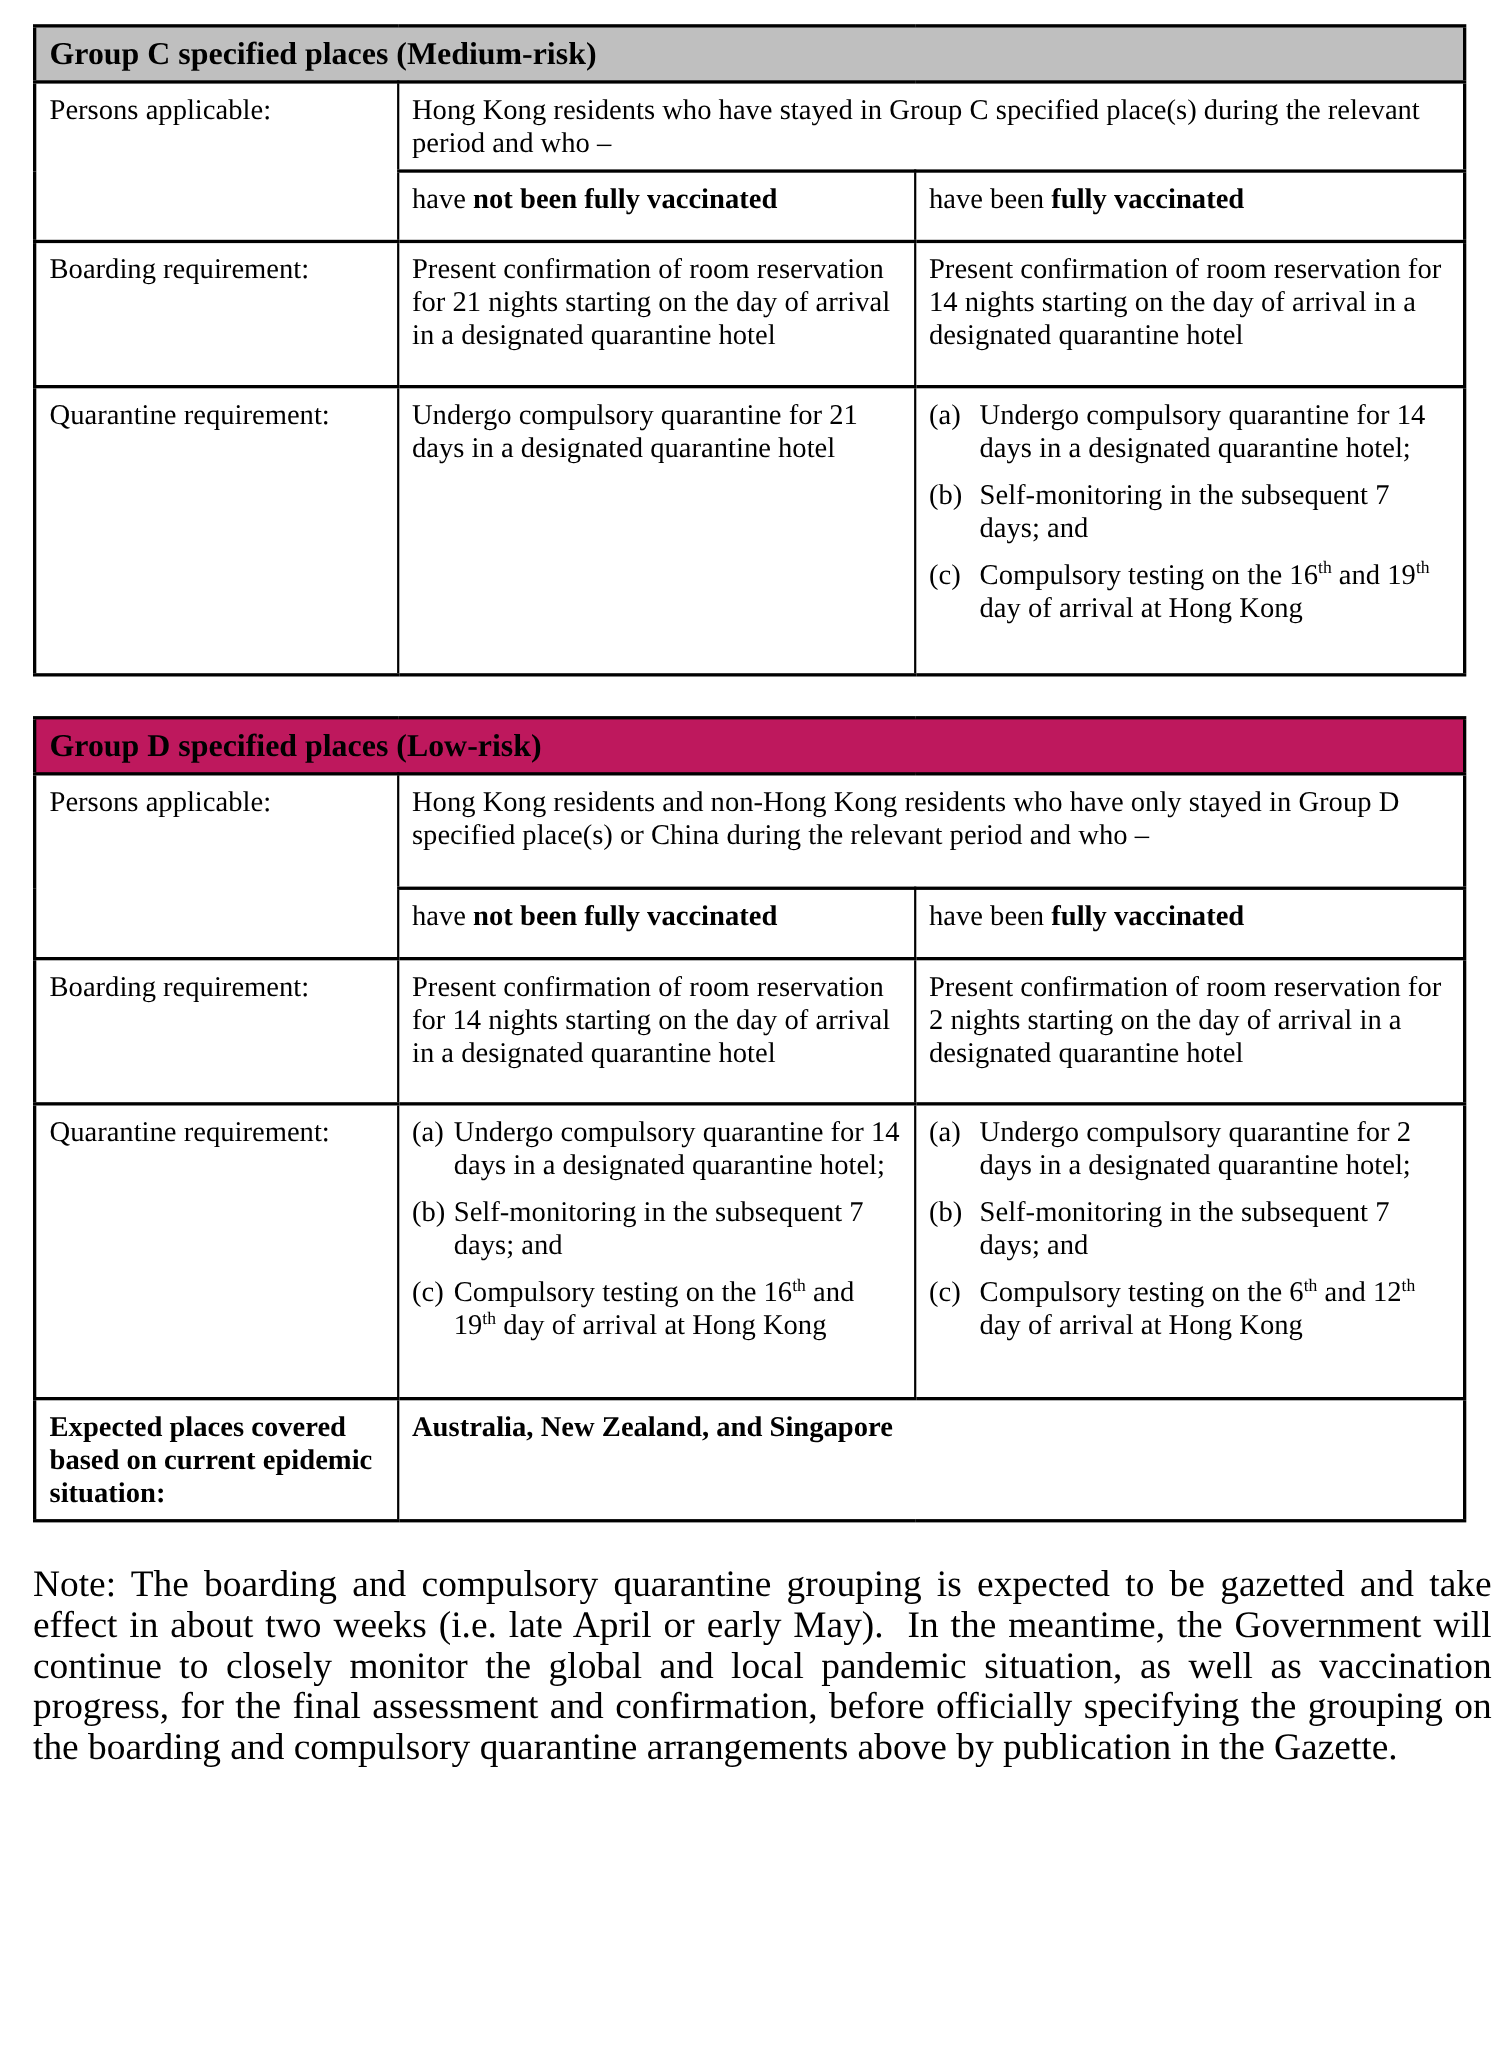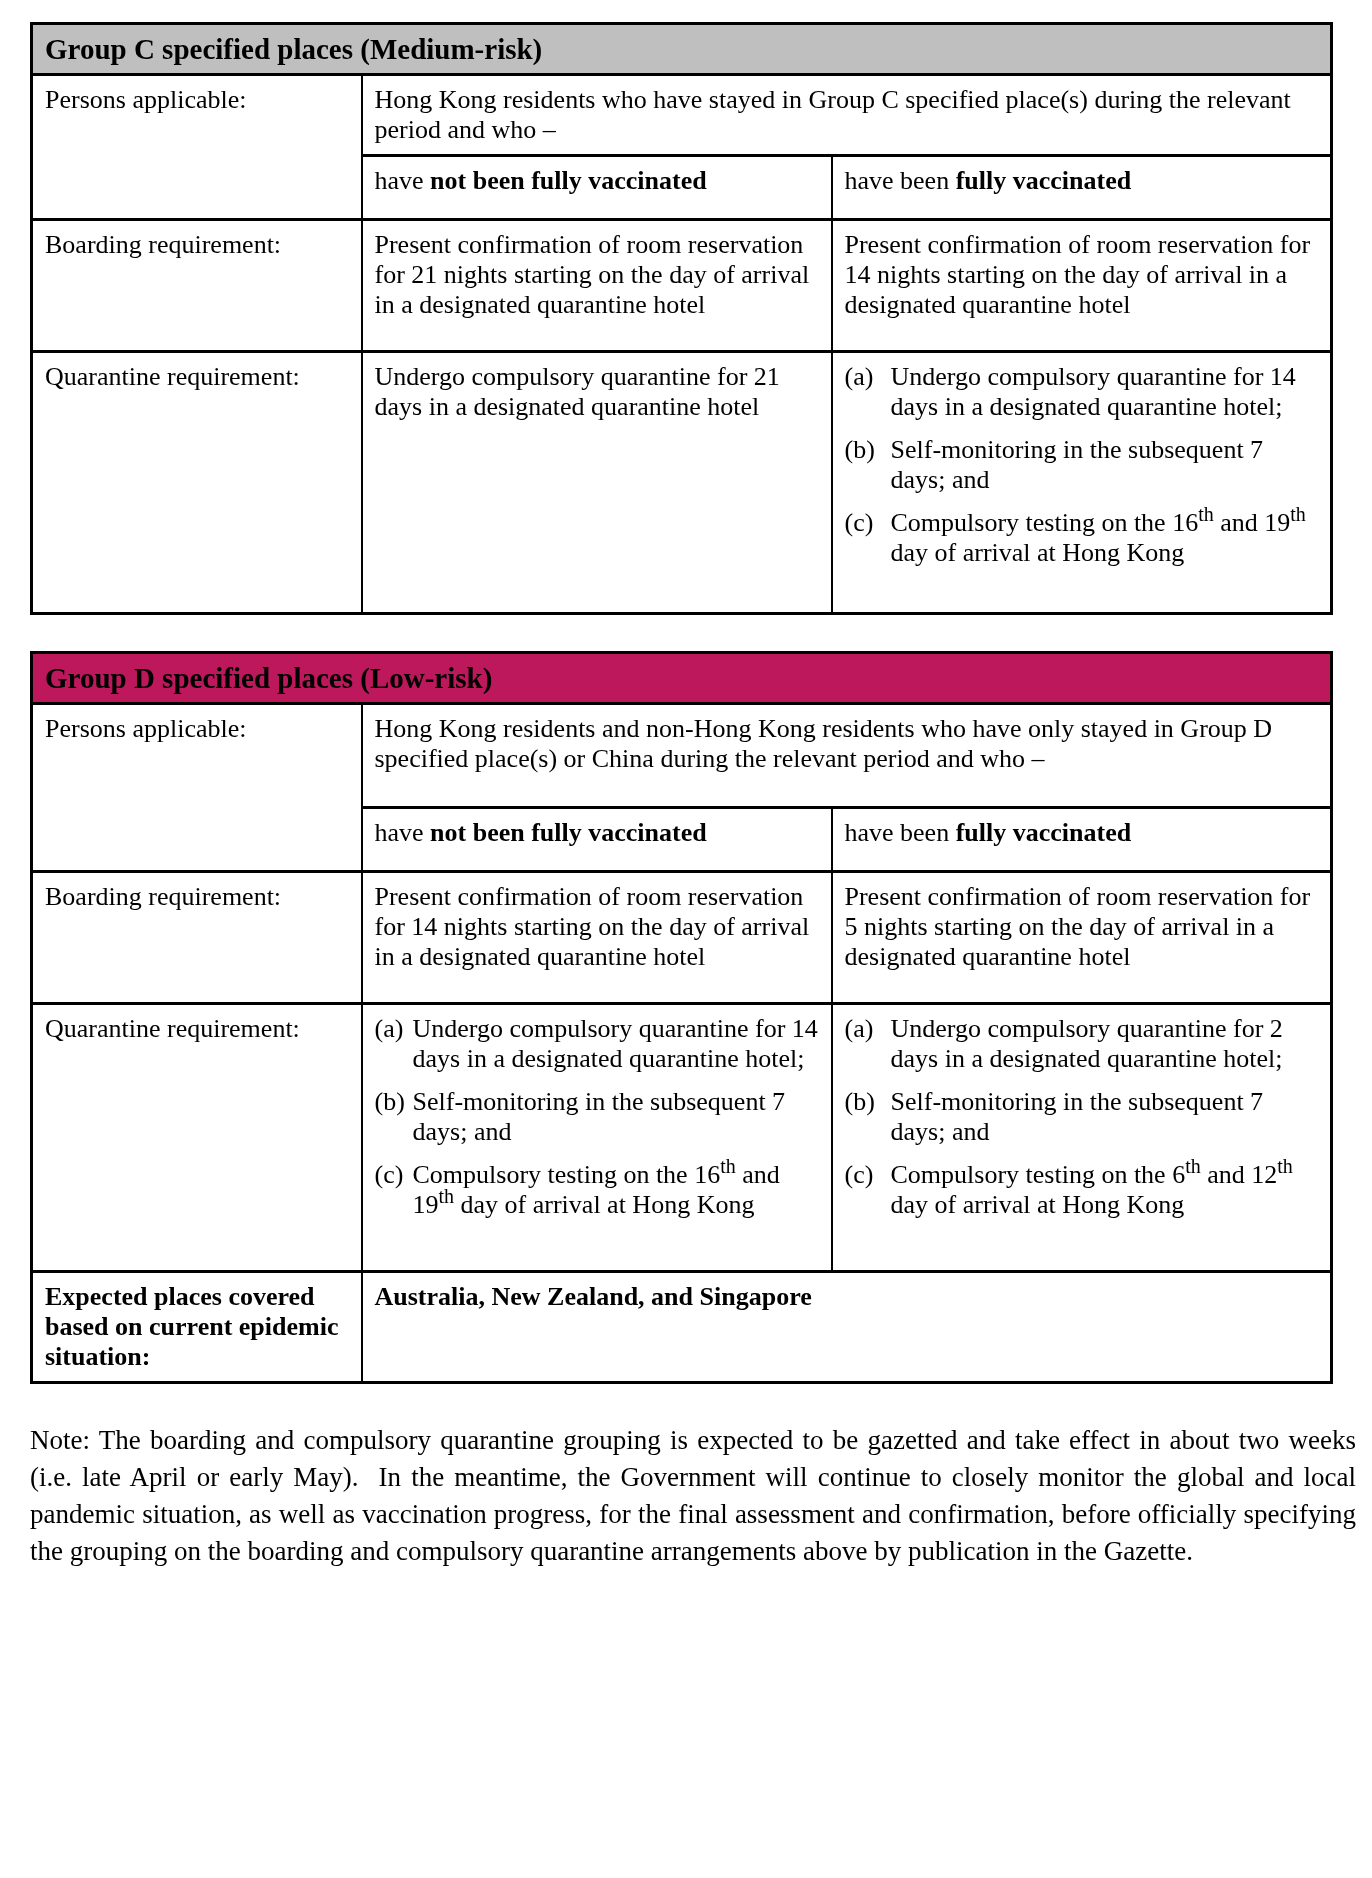--- a/index.html
+++ b/index.html
@@ -47,27 +47,27 @@
   .h-expected { height: 78px; }
   td.quar-plain { padding-right: 60px; }
   td.list-cell { padding-right: 26px; }
   td.list-cell-tight { padding-right: 50px; }
   .li { display: flex; }
   .li + .li { margin-top: 13px; }
   .li .marker { flex: 0 0 46px; }
   .li-tight .marker { flex: 0 0 38px; }
   .li .li-body { flex: 1; }
   .b { font-weight: bold; }
-  sup { font-size: 20px; line-height: 0; vertical-align: super; letter-spacing: 0; }
+  sup { font-size: 16px; line-height: 0; vertical-align: super; letter-spacing: 0; }
   .bold-row { font-weight: bold; }
   .gap { height: 36px; }
   p.note {
     margin-top: 38px;
     width: 1326px;
-    font-size: 27px;
+    font-size: 34px;
     line-height: 37px;
     text-align: justify;
   }
 </style>
 </head>
 <body>
 
 <table class="doc-table">
   <colgroup>
       <col class="c-label">
@@ -128,21 +128,21 @@
     <td class="label-cell" rowspan="2">Persons applicable:</td>
     <td class="intro-cell h-intro-d" colspan="2">Hong Kong residents and non-Hong Kong residents who have only stayed in Group D specified place(s) or China during the relevant period and who –</td>
   </tr>
   <tr>
     <td class="subhead-cell"><span>have </span><span class="b">not been fully vaccinated</span></td>
     <td class="subhead-cell"><span>have been </span><span class="b">fully vaccinated</span></td>
   </tr>
   <tr>
     <td class="label-cell boarding-cell">Boarding requirement:</td>
     <td>Present confirmation of room reservation for 14 nights starting on the day of arrival in a designated quarantine hotel</td>
-    <td>Present confirmation of room reservation for 5 nights starting on the day of arrival in a designated quarantine hotel</td>
+    <td>Present confirmation of room reservation for 2 nights starting on the day of arrival in a designated quarantine hotel</td>
   </tr>
   <tr>
     <td class="label-cell label-narrow h-quar-d">Quarantine requirement:</td>
     <td class="list-cell-tight li-tight">
           <div class="li">
             <span class="marker">(a)</span>
             <span class="li-body"><span>Undergo compulsory quarantine for 14 days in a designated quarantine hotel;</span></span>
           </div>
           <div class="li">
             <span class="marker">(b)</span>

